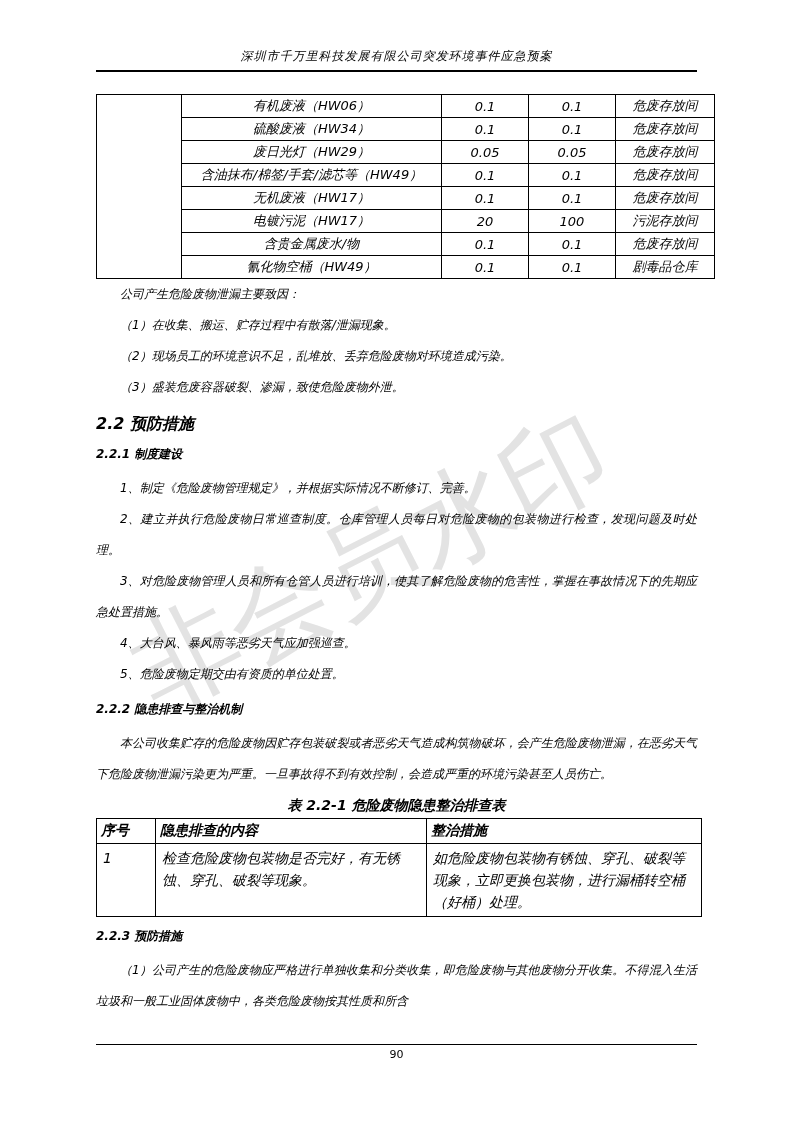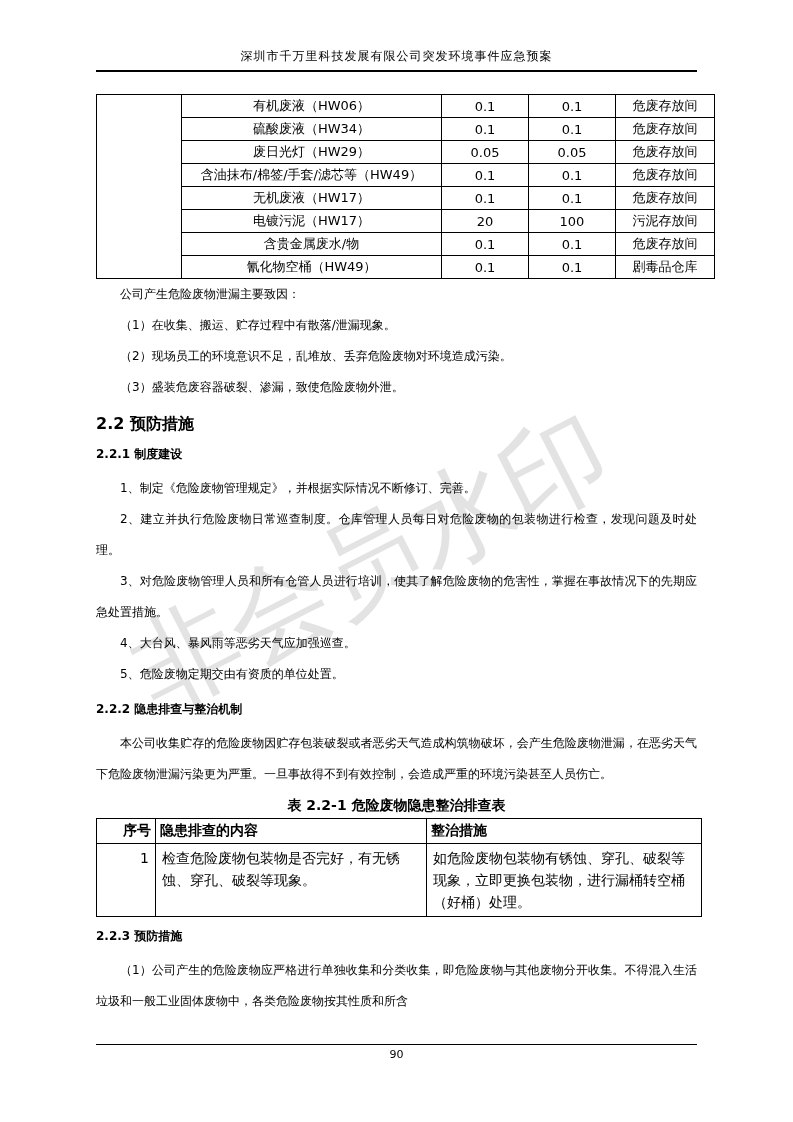--- a/index.html
+++ b/index.html
@@ -18,41 +18,41 @@
     font-size:105px;
     line-height:105px;
     letter-spacing:-2px;
     color:#e3e3e3;
     transform:rotate(-27deg);
     transform-origin:center center;
     white-space:nowrap;
     z-index:0;
     user-select:none;
   }
-  .content{position:relative;z-index:1;padding:0 96px;}
+  .content{position:relative;z-index:1;padding:0 96px;font-style:italic;}
   .doc-header{padding-top:48px;border-bottom:2px solid #000;padding-bottom:5px;}
   .doc-header-title{text-align:center;font-size:12px;letter-spacing:1px;}
   table{border-collapse:collapse;}
   .waste-table{margin-left:0;margin-top:22px;font-size:13px;table-layout:fixed;width:593px;}
   .waste-table td{border:1px solid #000;text-align:center;padding:1px 3px;height:20px;overflow:hidden;white-space:nowrap;}
   .waste-table .c0{width:78px;}
   .waste-table .c1{width:253px;}
   .waste-table .c2{width:80px;}
   .waste-table .c3{width:80px;}
   .waste-table .c4{width:92px;}
   p.body{margin:0;font-size:12px;line-height:31px;}
   .indent{text-indent:2em;}
   .justify{text-align:justify;}
   h2.sec{font-size:16px;font-weight:bold;margin:10px 0 8px 0;line-height:22px;}
   h3.sec{font-size:12px;font-weight:bold;margin:8px 0 8px 0;line-height:22px;}
   .table-title{margin:4px 0 2px 0;text-align:center;font-size:14px;font-weight:bold;line-height:22px;}
   .hazard-table{width:602px;font-size:14px;table-layout:fixed;margin-top:2px;}
   .hazard-table th{border:1px solid #000;font-weight:bold;text-align:center;padding:2px 4px;height:20px;}
   .hazard-table td{border:1px solid #000;padding:3px 6px;line-height:22px;vertical-align:top;}
-  .hazard-table .h0{width:50px;text-align:right;}
+  .hazard-table .h0{width:50px;text-align:left;}
   .hazard-table .h1{width:262px;text-align:left;}
   .hazard-table .h2{width:266px;text-align:left;}
   .footer{position:absolute;left:96px;right:96px;top:1044px;z-index:1;}
   .footer-line{border-top:1px solid #000;height:0;}
   .footer-page{text-align:center;font-size:11px;padding-top:3px;}
 </style>
 </head>
 <body>
 
 <div class="page">

